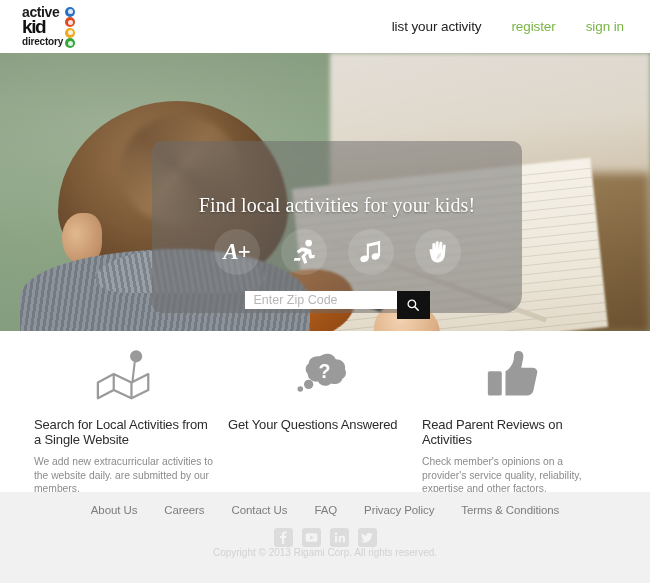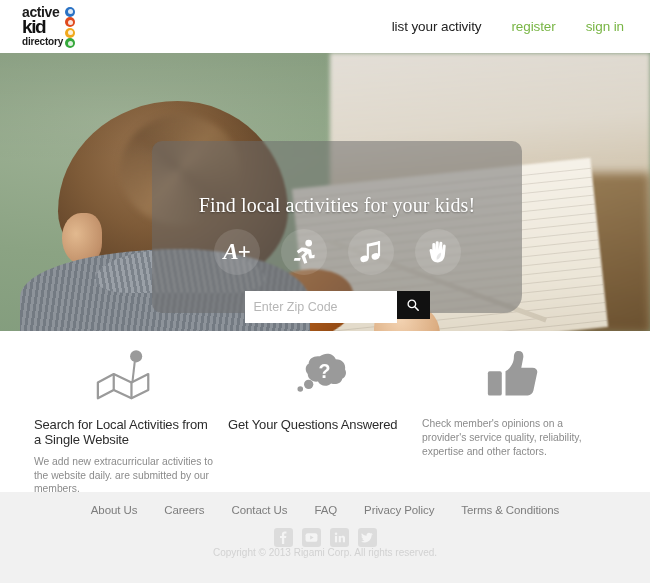--- a/index.html
+++ b/index.html
@@ -187,21 +187,21 @@
   .icon-aplus {
     font-family: "Liberation Serif", serif;
     font-style: italic; font-weight: bold; font-size: 23px;
     color:#ffffff; letter-spacing:-1px;
   }
   .search-row {
     display: flex; justify-content: center; margin-top: 16px;
   }
   .search-wrap { display: flex; height: 28px; }
   .search-input {
-    width: 152px; height: 32px; border: none; outline: none;
+    width: 152px; height: 18px; border: none; outline: none;
     padding: 0 9px; font-size: 12.5px; color: #444;
     background: #ffffff;
   }
   .search-input::placeholder { color: #b6b6b6; }
   .search-btn {
     width: 33px; height: 28px; background: #111111; border: none;
     display: flex; align-items: center; justify-content: center;
     cursor: pointer; padding: 0;
   }
 
@@ -381,20 +381,21 @@
 
       <div class="feature">
         <div class="feature-icon">
           <svg width="52" height="54" viewBox="0 0 56 58">
             <g fill="#9a9a9a">
               <rect x="2" y="24" width="15" height="26" rx="2"></rect>
               <path d="M21 24 c5 -3 9 -9 9 -15 c0 -5 2 -7 5 -7 c4 0 6 3 5 8 l-2 10 l12 0 c4 0 6 3 5 6 l-4 19 c-1 3 -3 5 -6 5 l-24 0 Z"></path>
             </g>
           </svg>
         </div>
+        <div class="feature-title">Read Parent Reviews on Activities</div>
         <div class="feature-text">Check member's opinions on a provider's service quality, reliability, expertise and other factors.</div>
       </div>
 
     </div>
   </div>
 
   <div class="footer">
     <div class="footer-links">
       <a href="#">About Us</a>
       <a href="#">Careers</a>

